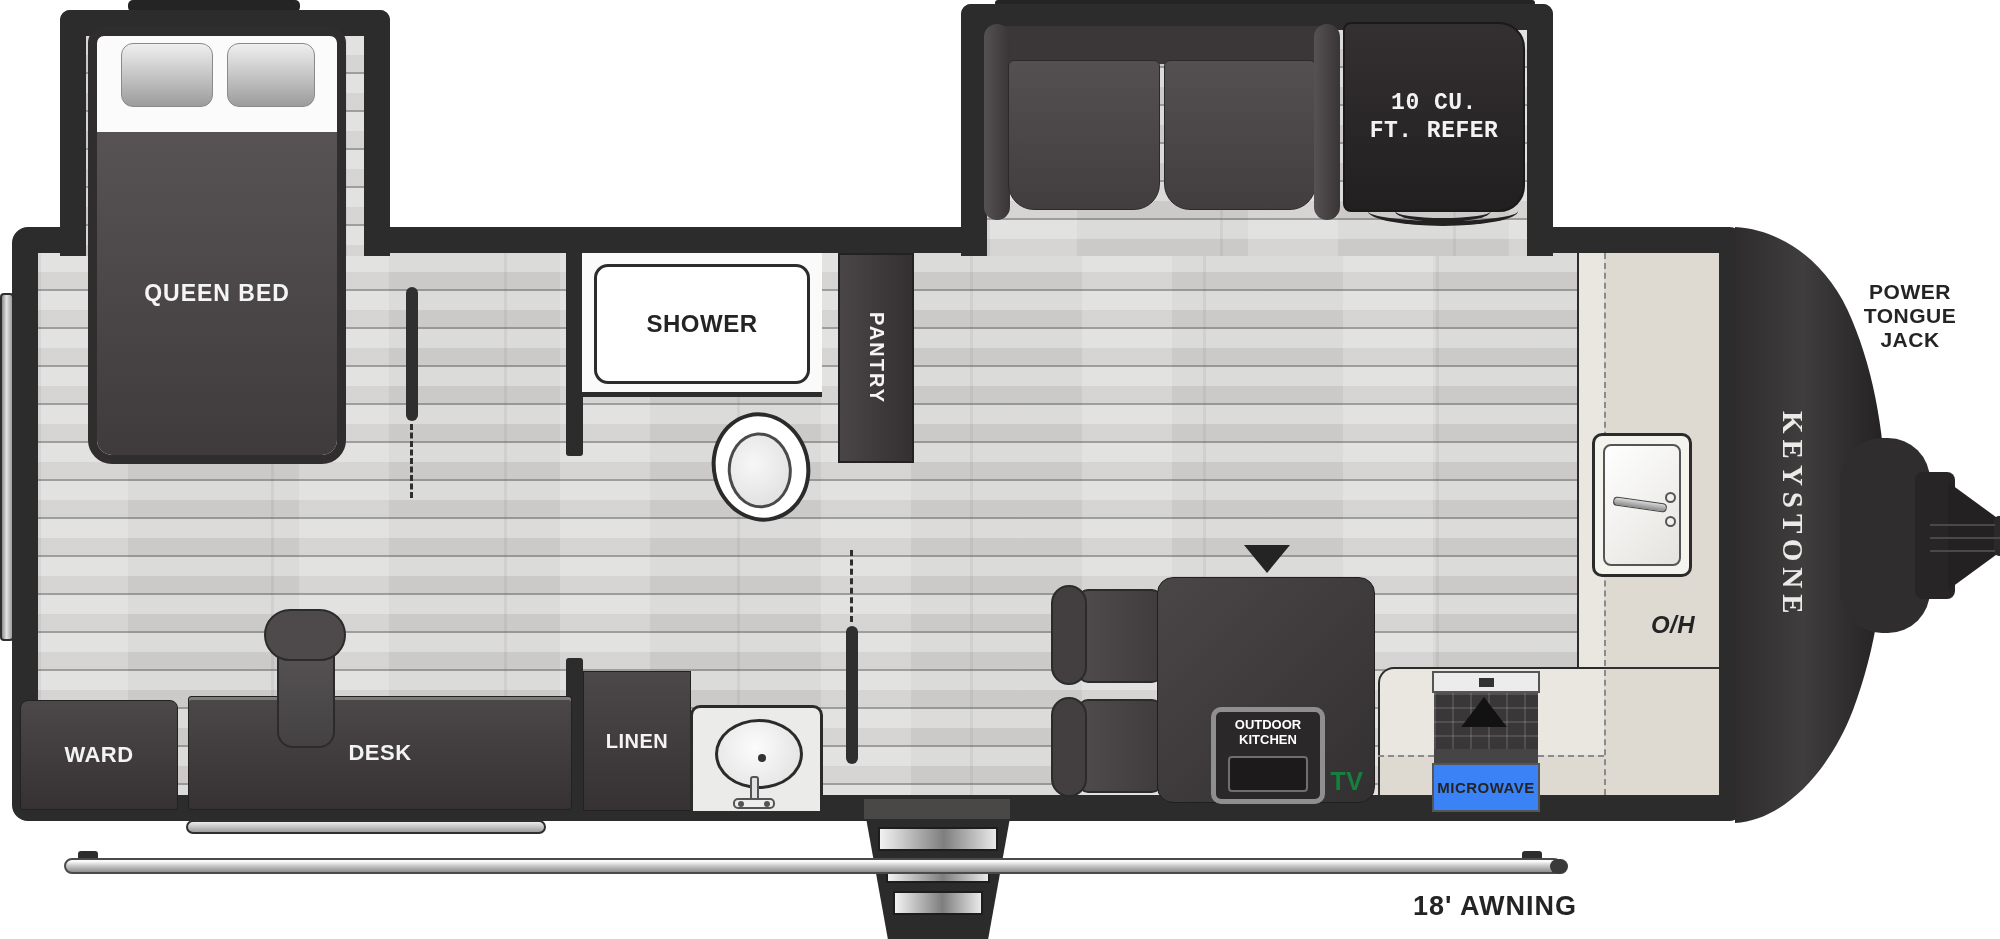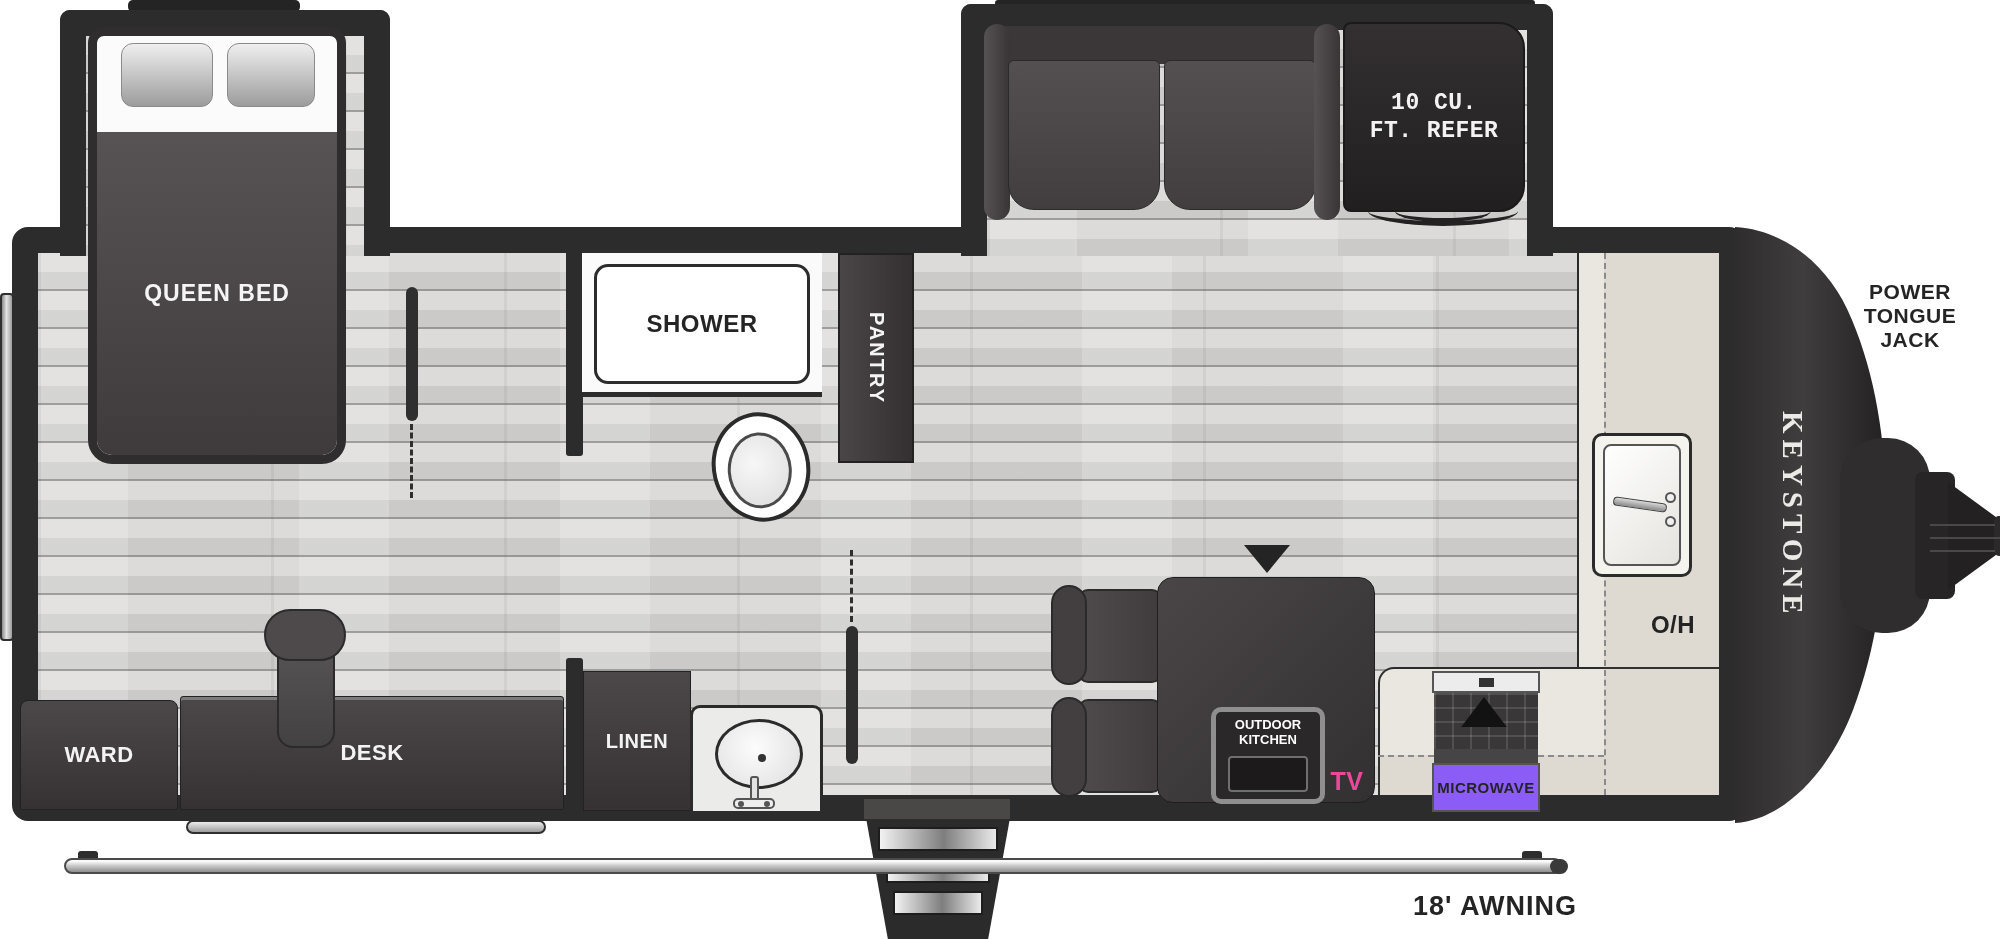--- a/index.html
+++ b/index.html
@@ -85,21 +85,21 @@
   .kdot{left:70px;width:11px;height:11px;border-radius:50%;background:#f0f0f0;border:2px solid #555;}
   .stove{left:1432px;top:671px;width:108px;height:141px;}
   .burners{left:0;top:0;width:108px;height:22px;background:#ececec;border:2px solid #555;
            display:flex;position:absolute;align-items:center;justify-content:space-around;padding:0 6px;}
   .burners i{position:static;display:block;width:15px;height:9px;background:#333;}
   .grill{left:2px;top:22px;width:104px;height:56px;background:#3a3739;
          background-image:repeating-linear-gradient(90deg,rgba(255,255,255,.12) 0 2px,transparent 2px 18px),
                           repeating-linear-gradient(180deg,rgba(255,255,255,.12) 0 2px,transparent 2px 14px);}
   .fan{left:22px;top:22px;width:60px;height:34px;background:#121212;clip-path:polygon(50% 12%,12% 100%,88% 100%);}
   .stove-lip{left:2px;top:78px;width:104px;height:14px;background:#474445;}
-  .micro-band{left:0;top:92px;width:108px;height:49px;background:#8b5cf6;border:2px solid #555;font-size:15px;}
+  .micro-band{left:0;top:92px;width:108px;height:49px;background:#3b82f6;border:2px solid #555;font-size:15px;}
 
   
   .chair-seat{left:1078px;width:84px;height:94px;border-radius:10px;border:2px solid #2b2b2b;
               background:linear-gradient(90deg,#4f4b4d,#403c3e);}
   .chair-back{left:1051px;width:36px;height:100px;border-radius:18px;border:2px solid #2b2b2b;background:#433f41;}
   .dtable{left:1157px;top:577px;width:218px;height:226px;border-radius:16px;border:1px solid #1f1f1f;
           background:linear-gradient(135deg,#4a4648,#333031);}
   .odk{left:1211px;top:707px;width:114px;height:97px;background:#2b282a;border:5px solid #8f8f8f;border-radius:10px;}
   .odk-txt{left:0;right:0;top:5px;font-size:13px;line-height:15px;font-weight:bold;color:#fff;text-align:center;}
   .odk-panel{left:12px;bottom:7px;width:80px;height:36px;background:#1c1a1b;border:2px solid #6f6f6f;border-radius:4px;}
@@ -131,21 +131,21 @@
 
 <div id="canvas">
 
   <div class="rear-bumper"></div>
   <div class="trailer-body floor"></div>
 
   <div class="counter" style="left:1577px;top:253px;width:142px;height:542px;border-left:2.5px solid #2b2b2b;"></div>
   <div class="counter" style="left:1378px;top:667px;width:341px;height:128px;border-top:2.5px solid #2b2b2b;border-left:2.5px solid #2b2b2b;border-radius:16px 0 0 0;"></div>
   <div class="oh-ov" style="left:1604px;top:253px;width:115px;height:542px;border-left:2.5px dashed #8a8a8a;"></div>
   <div class="oh-ov" style="left:1378px;top:755px;width:226px;height:40px;border-top:2.5px dashed #8a8a8a;"></div>
-  <div class="lbl dk" style="left:1638px;top:610px;width:70px;height:30px;font-size:24px;">O/H</div>
+  <div class="lbl dk" style="left:1638px;top:610px;width:70px;height:30px;font-size:24px;font-style:italic;">O/H</div>
 
   <div class="ksink">
     <div class="ksink-in"></div>
     <div class="klever"></div>
     <div class="kdot" style="top:56px;"></div>
     <div class="kdot" style="top:80px;"></div>
   </div>
 
   <div class="stove">
     <div class="burners">
@@ -194,21 +194,21 @@
   <div class="cushion" style="left:1164px;"></div>
   <div class="sofa-arm" style="left:1314px;"></div>
 
   <div class="refer lbl">
     <div class="lbl-in" style="position:static;">10 CU. FT. REFER</div>
   </div>
   <div class="vent" style="left:1368px;top:196px;width:150px;height:30px;"></div>
   <div class="vent" style="left:1395px;top:200px;width:96px;height:22px;border-bottom-width:4px;"></div>
 
   <div class="darkbox lbl" style="left:20px;top:700px;width:158px;height:110px;border-radius:8px 8px 2px 2px;font-size:22px;">WARD</div>
-  <div class="darkbox lbl desk-hl" style="left:180px;top:696px;width:384px;height:114px;border-radius:3px;font-size:22px;">DESK</div>
+  <div class="darkbox lbl desk-hl" style="left:188px;top:696px;width:384px;height:114px;border-radius:3px;font-size:22px;">DESK</div>
   <div class="dchair-seat"></div>
   <div class="dchair-back"></div>
   <div class="darkbox lbl" style="left:583px;top:671px;width:108px;height:140px;font-size:20px;">LINEN</div>
 
   <div class="vanity">
     <div class="vsink">
       <div class="vdrain"></div>
     </div>
     <div class="fstem"></div>
     <div class="fbase">
@@ -219,21 +219,21 @@
 
   <div class="chair-seat" style="top:589px;"></div>
   <div class="chair-back" style="top:585px;"></div>
   <div class="chair-seat" style="top:699px;"></div>
   <div class="chair-back" style="top:697px;"></div>
   <div class="dtable"></div>
   <div class="odk">
     <div class="odk-txt">OUTDOOR KITCHEN</div>
     <div class="odk-panel"></div>
   </div>
-  <div class="lbl" style="left:1322px;top:766px;width:50px;height:30px;font-size:25px;color:#ec4899;">TV</div>
+  <div class="lbl" style="left:1322px;top:766px;width:50px;height:30px;font-size:25px;color:#15803d;">TV</div>
 
   <div class="lp-arrow"></div>
 
   <svg style="left:1690px;top:180px;" width="320" height="680" viewBox="0 0 320 680">
     <defs>
       <linearGradient id="capg" x1="0" y1="0" x2="1" y2="0">
         <stop offset="0" stop-color="#2e2c2d"></stop>
           <stop offset=".45" stop-color="#403d3e"></stop>
           <stop offset="1" stop-color="#232122"></stop>
       </linearGradient>

